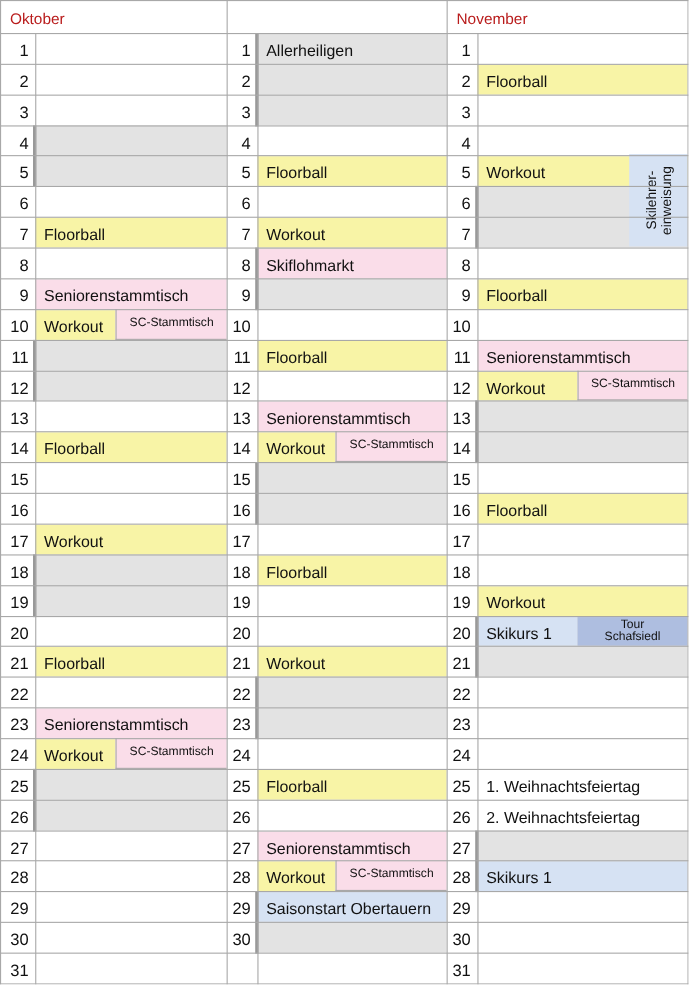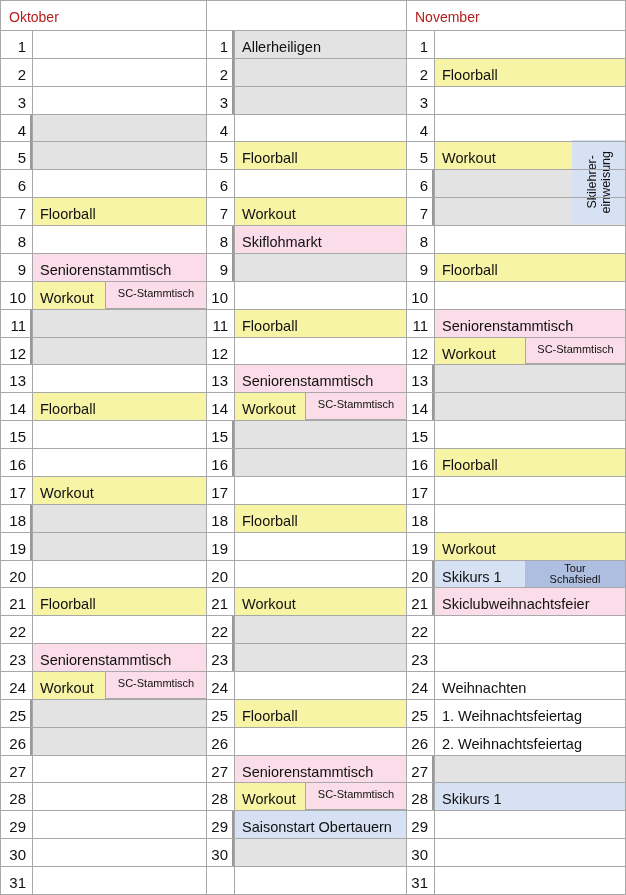--- a/index.html
+++ b/index.html
@@ -161,22 +161,20 @@
     <div class="cell" style="left: 434px; top: 309.7px; width: 191px; height: 26.87px; line-height: 33.87px; background: rgb(250, 221, 233);">Seniorenstammtisch</div>
     <div class="cell" style="left: 434px; top: 337.57px; width: 91px; height: 26.87px; line-height: 33.87px; background: rgb(248, 244, 166);">Workout</div>
     <div class="cell small" style="left: 525px; top: 336.57px; width: 100px; height: 27.87px; line-height: 25.87px; background: rgb(250, 221, 233); border-left: 1px solid rgb(168, 168, 168); border-bottom: 1px solid rgb(168, 168, 168);">SC-Stammtisch</div>
     <div class="cell" style="left: 434px; top: 449.05px; width: 191px; height: 26.87px; line-height: 33.87px; background: rgb(248, 244, 166);">Floorball</div>
     <div class="cell" style="left: 434px; top: 532.66px; width: 191px; height: 26.87px; line-height: 33.87px; background: rgb(248, 244, 166);">Workout</div>
     <div class="cell" style="left: 434px; top: 560.53px; width: 91px; height: 26.87px; line-height: 33.87px; background: rgb(214, 226, 243);">Skikurs 1</div>
     <div class="cell tiny2" style="left: 525px; top: 560.53px; width: 100px; height: 26.87px; background: rgb(174, 190, 224);">
       <div>Tour</div>
       <div>Schafsiedl</div>
     </div>
-    <div class="cell" style="left: 434px; top: 588.4px; width: 191px; height: 26.87px; line-height: 33.87px; background: rgb(250, 221, 233);">Skiclubweihnachtsfeier</div>
-    <div class="cell" style="left: 434px; top: 672.01px; width: 191px; height: 26.87px; line-height: 33.87px; background: transparent;">Weihnachten</div>
     <div class="cell" style="left: 434px; top: 699.88px; width: 229px; height: 26.87px; line-height: 33.87px; background: transparent;">1. Weihnachtsfeiertag</div>
     <div class="cell" style="left: 434px; top: 727.75px; width: 191px; height: 26.87px; line-height: 33.87px; background: transparent;">2. Weihnachtsfeiertag</div>
     <div class="cell" style="left: 434px; top: 783.49px; width: 191px; height: 26.87px; line-height: 33.87px; background: rgb(214, 226, 243);">Skikurs 1</div>
     <div class="vert" style="left: 572px; top: 140.48px; width: 53px; height: 83.61px; background: rgb(214, 226, 243);">
       <span>Skilehrer-
 einweisung</span>
     </div>
     <div class="num" style="left: 406px; top: 30px; width: 28px; height: 27.87px; line-height: 33.87px;">1</div>
     <div class="num" style="left: 406px; top: 57.87px; width: 28px; height: 27.87px; line-height: 33.87px;">2</div>
     <div class="num" style="left: 406px; top: 85.74px; width: 28px; height: 27.87px; line-height: 33.87px;">3</div>

